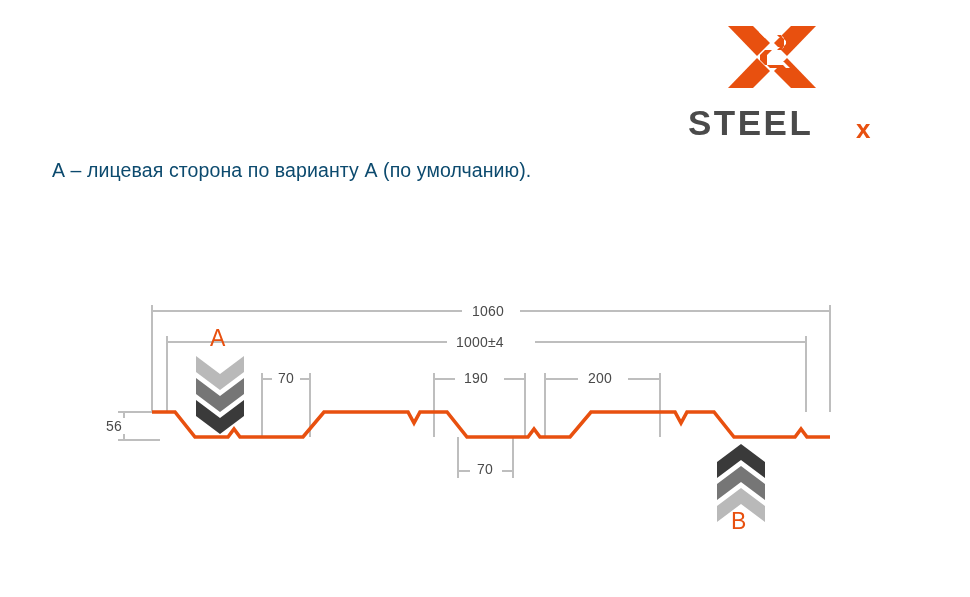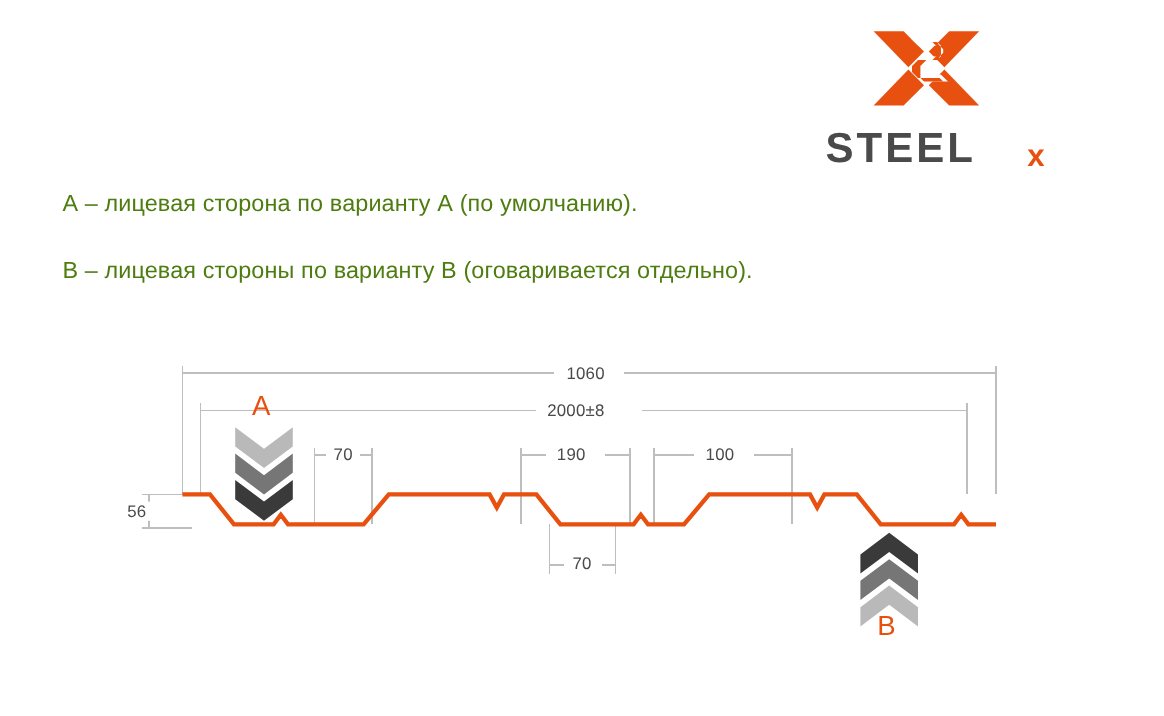--- a/index.html
+++ b/index.html
@@ -40,21 +40,21 @@
     position: absolute;
     left: 0px;
     top: 86px;
     width: 210px;
     height: 40px;
   }
 
   
   .caption {
     position: absolute;
-    color: #4d7c0f;
+    color: #0c4a6e;
     font-size: 19.5px;
     letter-spacing: 0.1px;
     white-space: nowrap;
   }
   .caption-a { left: 52px; top: 159px; }
   .caption-b { left: 52px; top: 215px; }
 
   
   .drawing {
     position: absolute;
@@ -103,21 +103,20 @@
     </svg>
 
     <svg class="logo-wordmark" viewBox="0 0 210 40">
       <text x="0" y="31" font-family="'Liberation Sans', sans-serif" font-size="35" font-weight="bold" letter-spacing="2.5" fill="#4A4A4A">STEEL</text>
       <text x="168" y="34" font-family="'Liberation Sans', sans-serif" font-size="26" font-weight="bold" fill="#E8500F">x</text>
     </svg>
 
   </div>
 
   <div class="caption caption-a">А – лицевая сторона по варианту А (по умолчанию).</div>
-  <div class="caption caption-b">В – лицевая стороны по варианту В (оговаривается отдельно).</div>
 
   <svg class="drawing" viewBox="0 0 970 597">
 
     <g stroke="#BEBEBE" stroke-width="1.4" fill="none" shape-rendering="crispEdges">
 
       <g>
         <line x1="152" y1="305" x2="152" y2="412"></line>
         <line x1="830" y1="305" x2="830" y2="412"></line>
         <line x1="152" y1="311" x2="462" y2="311"></line>
         <line x1="520" y1="311" x2="830" y2="311"></line>
@@ -181,27 +180,27 @@
     <g>
       <path d="M717 478 L741 460 L765 478 L765 462 L741 444 L717 462 Z" fill="#3A3A3A"></path>
       <path d="M717 500 L741 482 L765 500 L765 484 L741 466 L717 484 Z" fill="#767676"></path>
       <path d="M717 522 L741 504 L765 522 L765 506 L741 488 L717 506 Z" fill="#B9B9B9"></path>
     </g>
 
   </svg>
 
   <div class="dim-label" style="left:466px; top:303px;">1060</div>
 
-  <div class="dim-label" style="left:450px; top:334px;">2000±8</div>
+  <div class="dim-label" style="left:450px; top:334px;">1000±4</div>
 
   <div class="dim-label" style="left:272px; top:370px;">70</div>
 
   <div class="dim-label" style="left:458px; top:370px;">190</div>
 
-  <div class="dim-label" style="left:582px; top:370px;">100</div>
+  <div class="dim-label" style="left:582px; top:370px;">200</div>
 
   <div class="dim-label" style="left:471px; top:461px;">70</div>
 
   <div class="dim-label" style="left:100px; top:418px;">56</div>
 
   <div class="marker-letter" style="left:210px; top:325px;">А</div>
 
   <div class="marker-letter" style="left:731px; top:508px;">В</div>
 
 </div>

